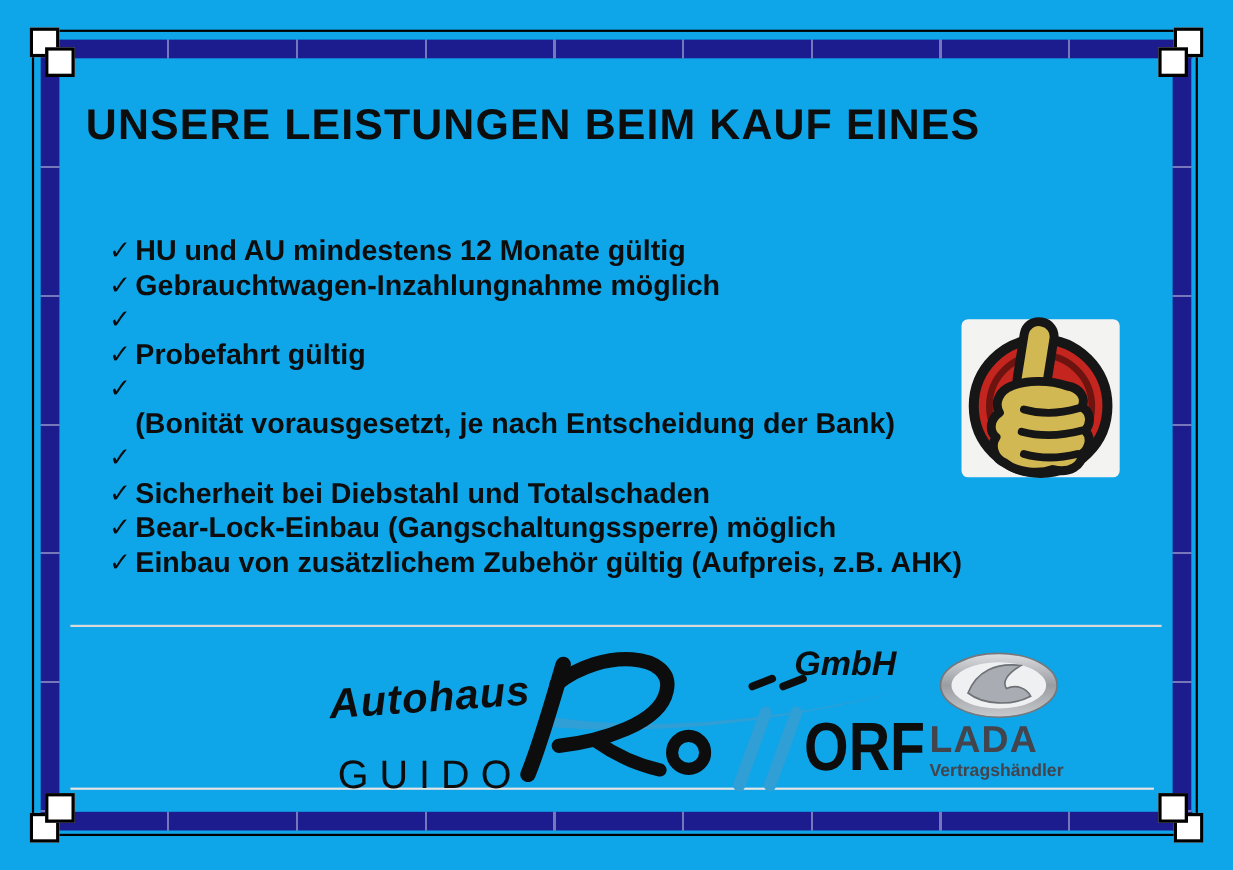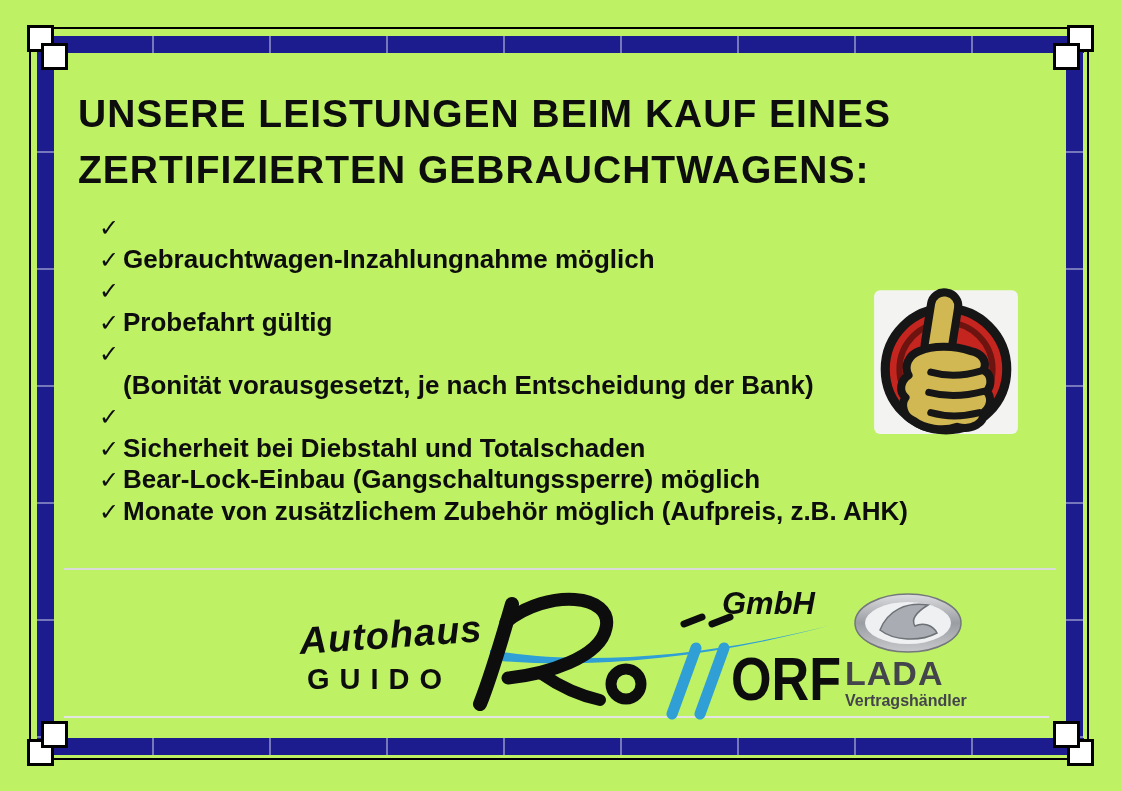--- a/index.html
+++ b/index.html
@@ -1,16 +1,16 @@
 <!DOCTYPE html>
 <html style="--band: #1c1c8f; --lada: #44444c;"><head>
 <meta charset="utf-8">
 <style>
   html,body{margin:0;padding:0;background:#ffffff;}
-  .poster{position:relative;width:1121px;height:791px;background:#bef264;overflow:hidden;
+  .poster{position:relative;width:1121px;height:791px;background:#0ea5e9;overflow:hidden;
           font-family:"Liberation Sans", sans-serif;color:#0d0d0d;}
 
   
   .outer-line{position:absolute;left:29px;top:27px;width:1060px;height:733px;
               border:2px solid #000;box-sizing:border-box;}
   .band{position:absolute;background:var(--band,#1c1c8f);}
   .band.h{left:37px;width:1047px;height:17px;
           background-image:repeating-linear-gradient(90deg,rgba(255,255,255,0) 0 115px,rgba(255,255,255,.4) 115px 117px);}
   .band.top{top:36px;}  .band.bottom{top:738px;}
   .band.v{top:36px;width:17px;height:719px;
@@ -37,21 +37,21 @@
   .divider.d2{left:64px;top:716px;width:985px;background:#e4e4e4;}
 
   .ega{position:absolute;left:152px;top:590px;width:175px;}
   .ega svg{display:block;margin-left:30px;}
   .ega-name{font-size:50px;font-weight:bold;letter-spacing:2px;color:#161616;margin-top:-12px;line-height:52px;}
   .ega-tagline{font-size:13px;color:#3c3c3c;letter-spacing:.4px;white-space:nowrap;}
 
   .autohaus{position:absolute;left:301px;top:620px;}
   .autohaus-w1{font-size:38px;font-weight:bold;font-style:italic;transform:rotate(-4deg);
                transform-origin:left bottom;letter-spacing:1px;}
-  .autohaus-w2{font-size:29px;font-weight:bold;letter-spacing:10px;margin-top:0;margin-left:6px;}
+  .autohaus-w2{font-size:36px;font-weight:normal;letter-spacing:10px;margin-top:20px;margin-left:6px;}
 
   .rottorf-svg{position:absolute;left:450px;top:582px;width:395px;height:138px;}
 
   .lada{position:absolute;left:845px;top:592px;width:126px;text-align:left;}
   .lada svg{display:block;margin:0 auto;}
   .lada-name{font-size:34px;font-weight:bold;letter-spacing:1px;line-height:38px;color:var(--lada,#44444c);}
   .lada-sub{font-size:16px;font-weight:bold;color:var(--lada,#44444c);white-space:nowrap;}
 </style>
 </head>
 <body>
@@ -67,26 +67,26 @@
   <div class="csq" style="left:41px;top:43px"></div>
   <div class="csq" style="left:1067px;top:25px"></div>
   <div class="csq" style="left:1053px;top:43px"></div>
   <div class="csq" style="left:27px;top:739px"></div>
   <div class="csq" style="left:41px;top:721px"></div>
   <div class="csq" style="left:1067px;top:739px"></div>
   <div class="csq" style="left:1053px;top:721px"></div>
 
   <div class="heading">
     <div>UNSERE LEISTUNGEN BEIM KAUF EINES</div>
-    <div>ZERTIFIZIERTEN GEBRAUCHTWAGENS:</div>
   </div>
 
   <div class="checklist">
     <div class="row">
       <span class="check">✓</span>
+      <span>HU und AU mindestens 12 Monate gültig</span>
     </div>
     <div class="row">
       <span class="check">✓</span>
       <span>Gebrauchtwagen-Inzahlungnahme möglich</span>
     </div>
     <div class="row">
       <span class="check">✓</span>
     </div>
     <div class="row">
       <span class="check">✓</span>
@@ -104,21 +104,21 @@
     <div class="row">
       <span class="check">✓</span>
       <span>Sicherheit bei Diebstahl und Totalschaden</span>
     </div>
     <div class="row">
       <span class="check">✓</span>
       <span>Bear-Lock-Einbau (Gangschaltungssperre) möglich</span>
     </div>
     <div class="row">
       <span class="check">✓</span>
-      <span>Monate von zusätzlichem Zubehör möglich (Aufpreis, z.B. AHK)</span>
+      <span>Einbau von zusätzlichem Zubehör gültig (Aufpreis, z.B. AHK)</span>
     </div>
   </div>
 
   <svg class="thumb-svg" viewBox="0 0 150 158">
     <rect x="4" y="12" width="142" height="142" rx="6" fill="#f3f3f1"></rect>
     <circle cx="75" cy="90" r="60" stroke-width="9" fill="#c5251f" stroke="#161616"></circle>
     <circle cx="75" cy="90" r="46" fill="none" stroke-width="6" stroke="#6e1410"></circle>
     <g stroke-width="8" stroke-linejoin="round" stroke-linecap="round" fill="#d2b852" stroke="#161616">
       <rect x="57" y="14" width="27" height="66" rx="13" transform="rotate(9 70 47)"></rect>
       <path d="M49,72 C38,76 33,87 38,96 C30,101 28,112 35,118 C30,125 33,137 43,141

